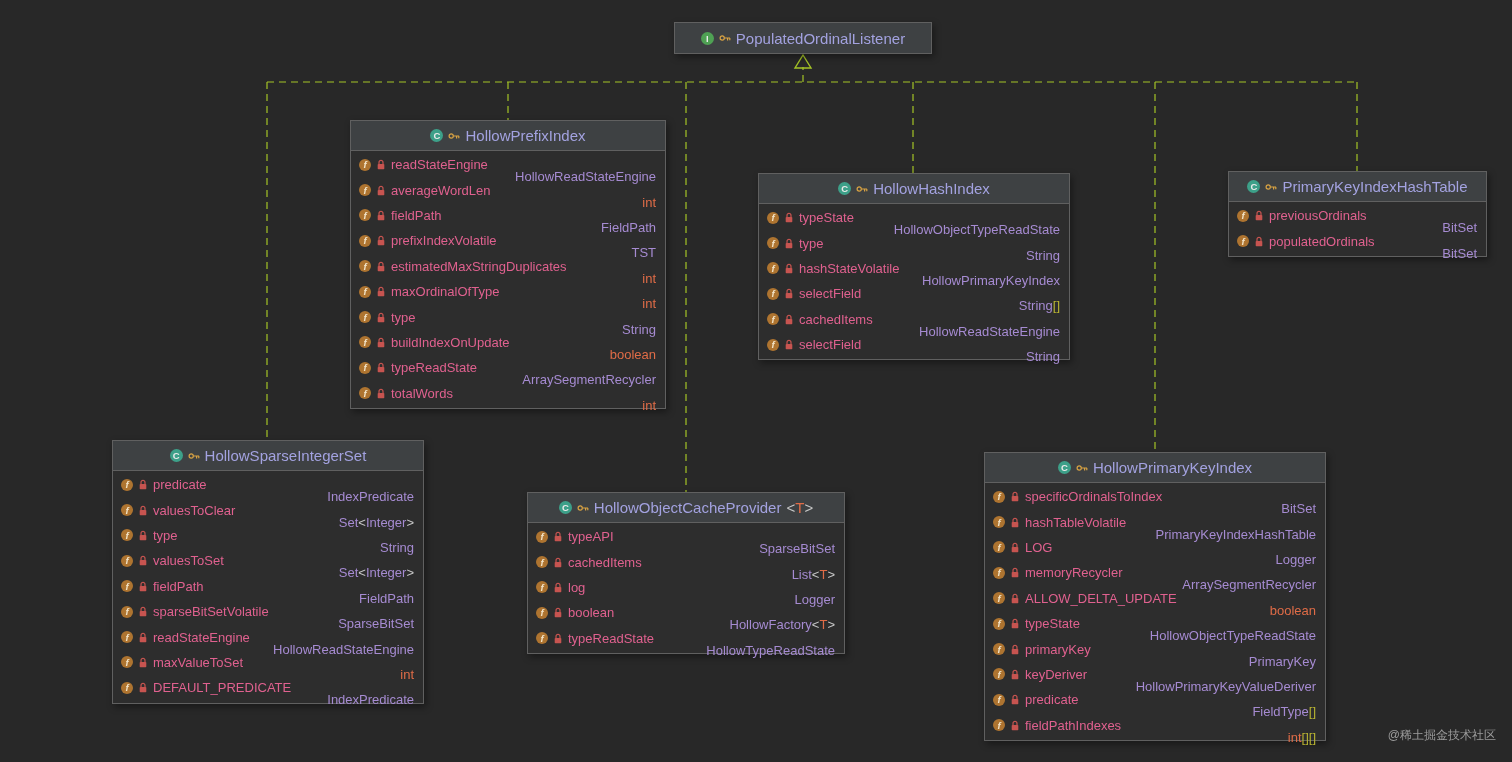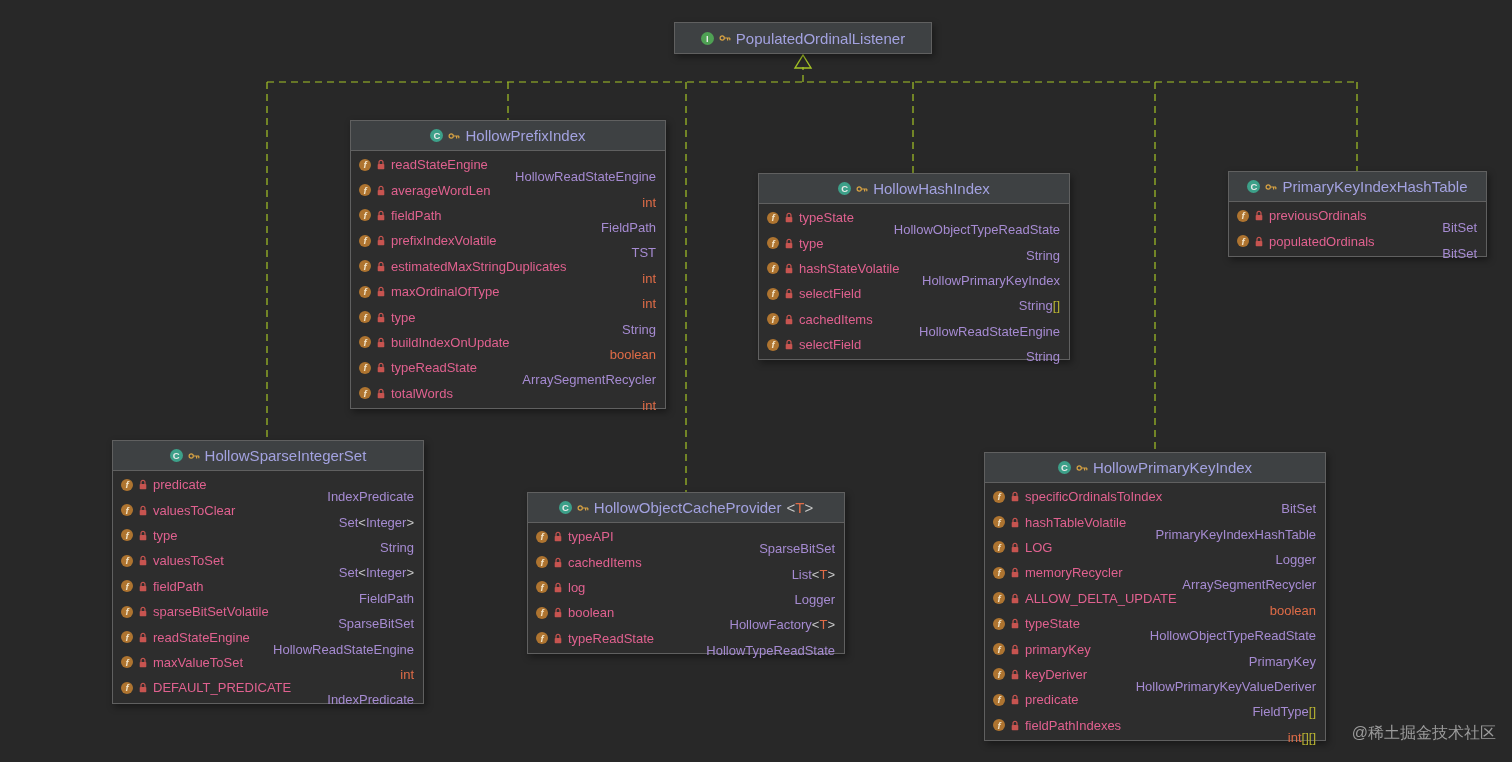--- a/index.html
+++ b/index.html
@@ -87,21 +87,21 @@
   #box-listener{left:674px;top:22px;width:258px;}
   #box-prefix{left:350px;top:120px;width:316px;}
   #box-hash{left:758px;top:173px;width:312px;}
   #box-populated{left:1228px;top:171px;width:259px;}
   #box-sparse{left:112px;top:440px;width:312px;}
   #box-provider{left:527px;top:492px;width:318px;}
   #box-pki{left:984px;top:452px;width:342px;}
 
   #watermark{
     position:absolute;right:16px;bottom:18px;z-index:3;
-    color:var(--watermark-color);font-size:16px;
+    color:var(--watermark-color);font-size:12px;
   }
 </style>
 </head>
 <body>
 
 <svg id="connector-layer" width="1512" height="762" viewBox="0 0 1512 762">
   <path class="conn dashed" d="M267 82 H1357"></path>
   <path class="conn dashed" d="M267 82 V440"></path>
   <path class="conn dashed" d="M508 82 V120"></path>
   <path class="conn dashed" d="M686 82 V492"></path>

